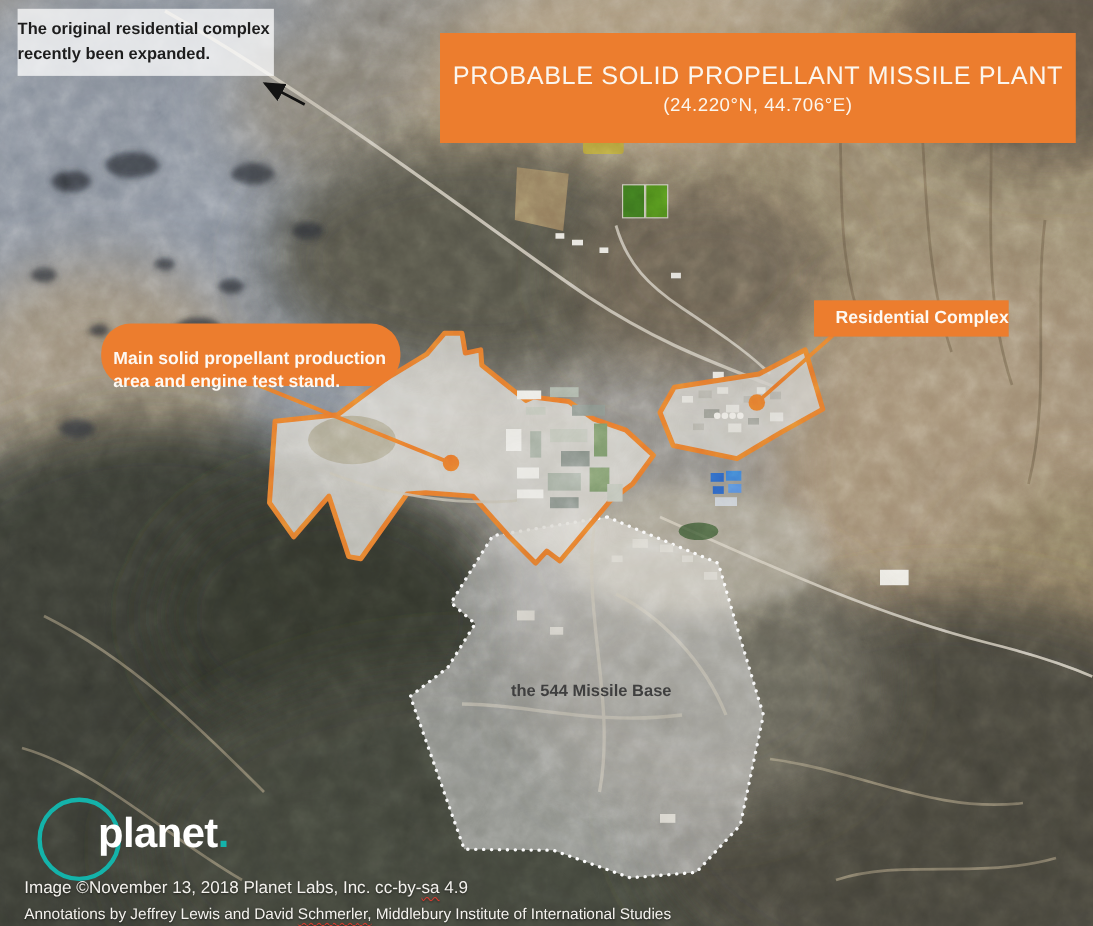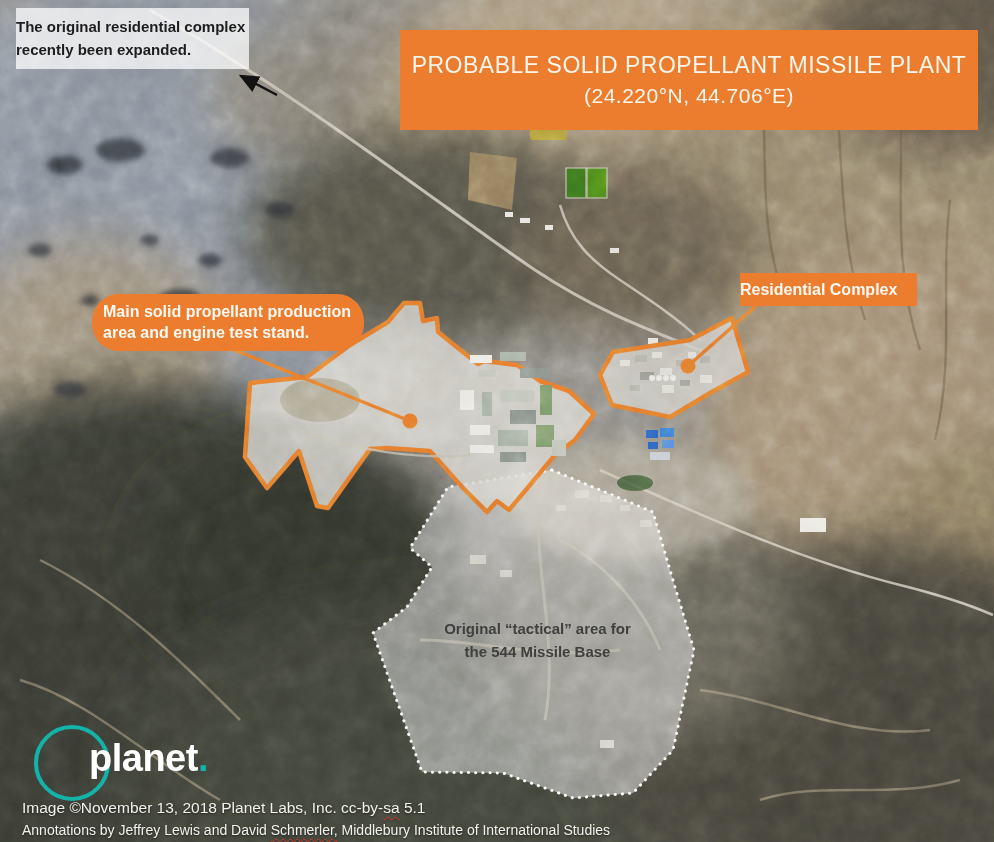--- a/index.html
+++ b/index.html
@@ -17,27 +17,27 @@
 
   
   .note-box{position:absolute;left:16px;top:8px;width:233px;box-sizing:border-box;
     padding:8px 0;background:rgba(255,255,255,.74);color:#1d1d1d;
     font-size:15px;line-height:1.5;font-weight:600;}
   .banner{position:absolute;left:400px;top:18px;width:578px;height:100px;
     background:#EC7D2E;color:#fbf6ee;display:flex;flex-direction:column;
     justify-content:center;align-items:center;text-align:center;line-height:1.42;
     letter-spacing:.5px;margin-top:12px;}
   .banner .l1,.banner .l2{font-size:23px;}
-  .banner .l3{font-size:21px;}
+  .banner .l3{font-size:17px;}
   .olabel{position:absolute;background:#EC7D2E;color:#fdf9f3;font-weight:600;
     box-sizing:border-box;}
-  .main-label{left:92px;top:294px;width:272px;height:57px;padding:7px 11px;
+  .main-label{left:92px;top:294px;width:272px;height:57px;padding:22px 11px;
     font-size:16px;line-height:1.33;border-radius:27px;}
   .res-label{left:740px;top:273px;width:177px;height:33px;font-size:16px;
-    display:flex;align-items:center;justify-content:flex-start;}
+    display:flex;align-items:center;justify-content:flex-end;}
   .tac-label{position:absolute;left:430px;top:618px;width:215px;text-align:center;
     color:#3f3f3f;font-size:15px;line-height:1.5;font-weight:600;}
   .credits{position:absolute;left:22px;color:#f4f2ee;
     text-shadow:0 1px 2px rgba(0,0,0,.55);}
   .credits.c1{top:799px;font-size:15.5px;}
   .credits.c2{top:822px;font-size:14px;}
   .sq{text-decoration:underline wavy #d23b2f 1px;text-underline-offset:3px;}
   .logo-text{position:absolute;left:41px;top:737px;font-size:38px;font-weight:bold;
     color:#ffffff;letter-spacing:-.5px;margin-left:48px;}
   .logo-text .dot{color:#14B3AA;}
@@ -232,22 +232,21 @@
   </div>
 
   <div class="olabel main-label">
     <div>Main solid propellant production</div>
     <div>area and engine test stand.</div>
   </div>
   <div class="olabel res-label">
     <span>Residential Complex</span>
   </div>
   <div class="tac-label">
-    <div>Original “tactical” area for</div>
     <div>the 544 Missile Base</div>
   </div>
 
   <div class="logo-text"><span>planet</span><span class="dot">.</span></div>
 
-  <div class="credits c1"><span>Image ©November 13, 2018 Planet Labs, Inc. cc-by-</span><span class="sq">sa</span><span> 5.1</span></div>
+  <div class="credits c1"><span>Image ©November 13, 2018 Planet Labs, Inc. cc-by-</span><span class="sq">sa</span><span> 4.9</span></div>
   <div class="credits c2"><span>Annotations by Jeffrey Lewis and David </span><span class="sq">Schmerler,</span><span> Middlebury Institute of International Studies</span></div>
 
 </div>
 
 </body></html>

